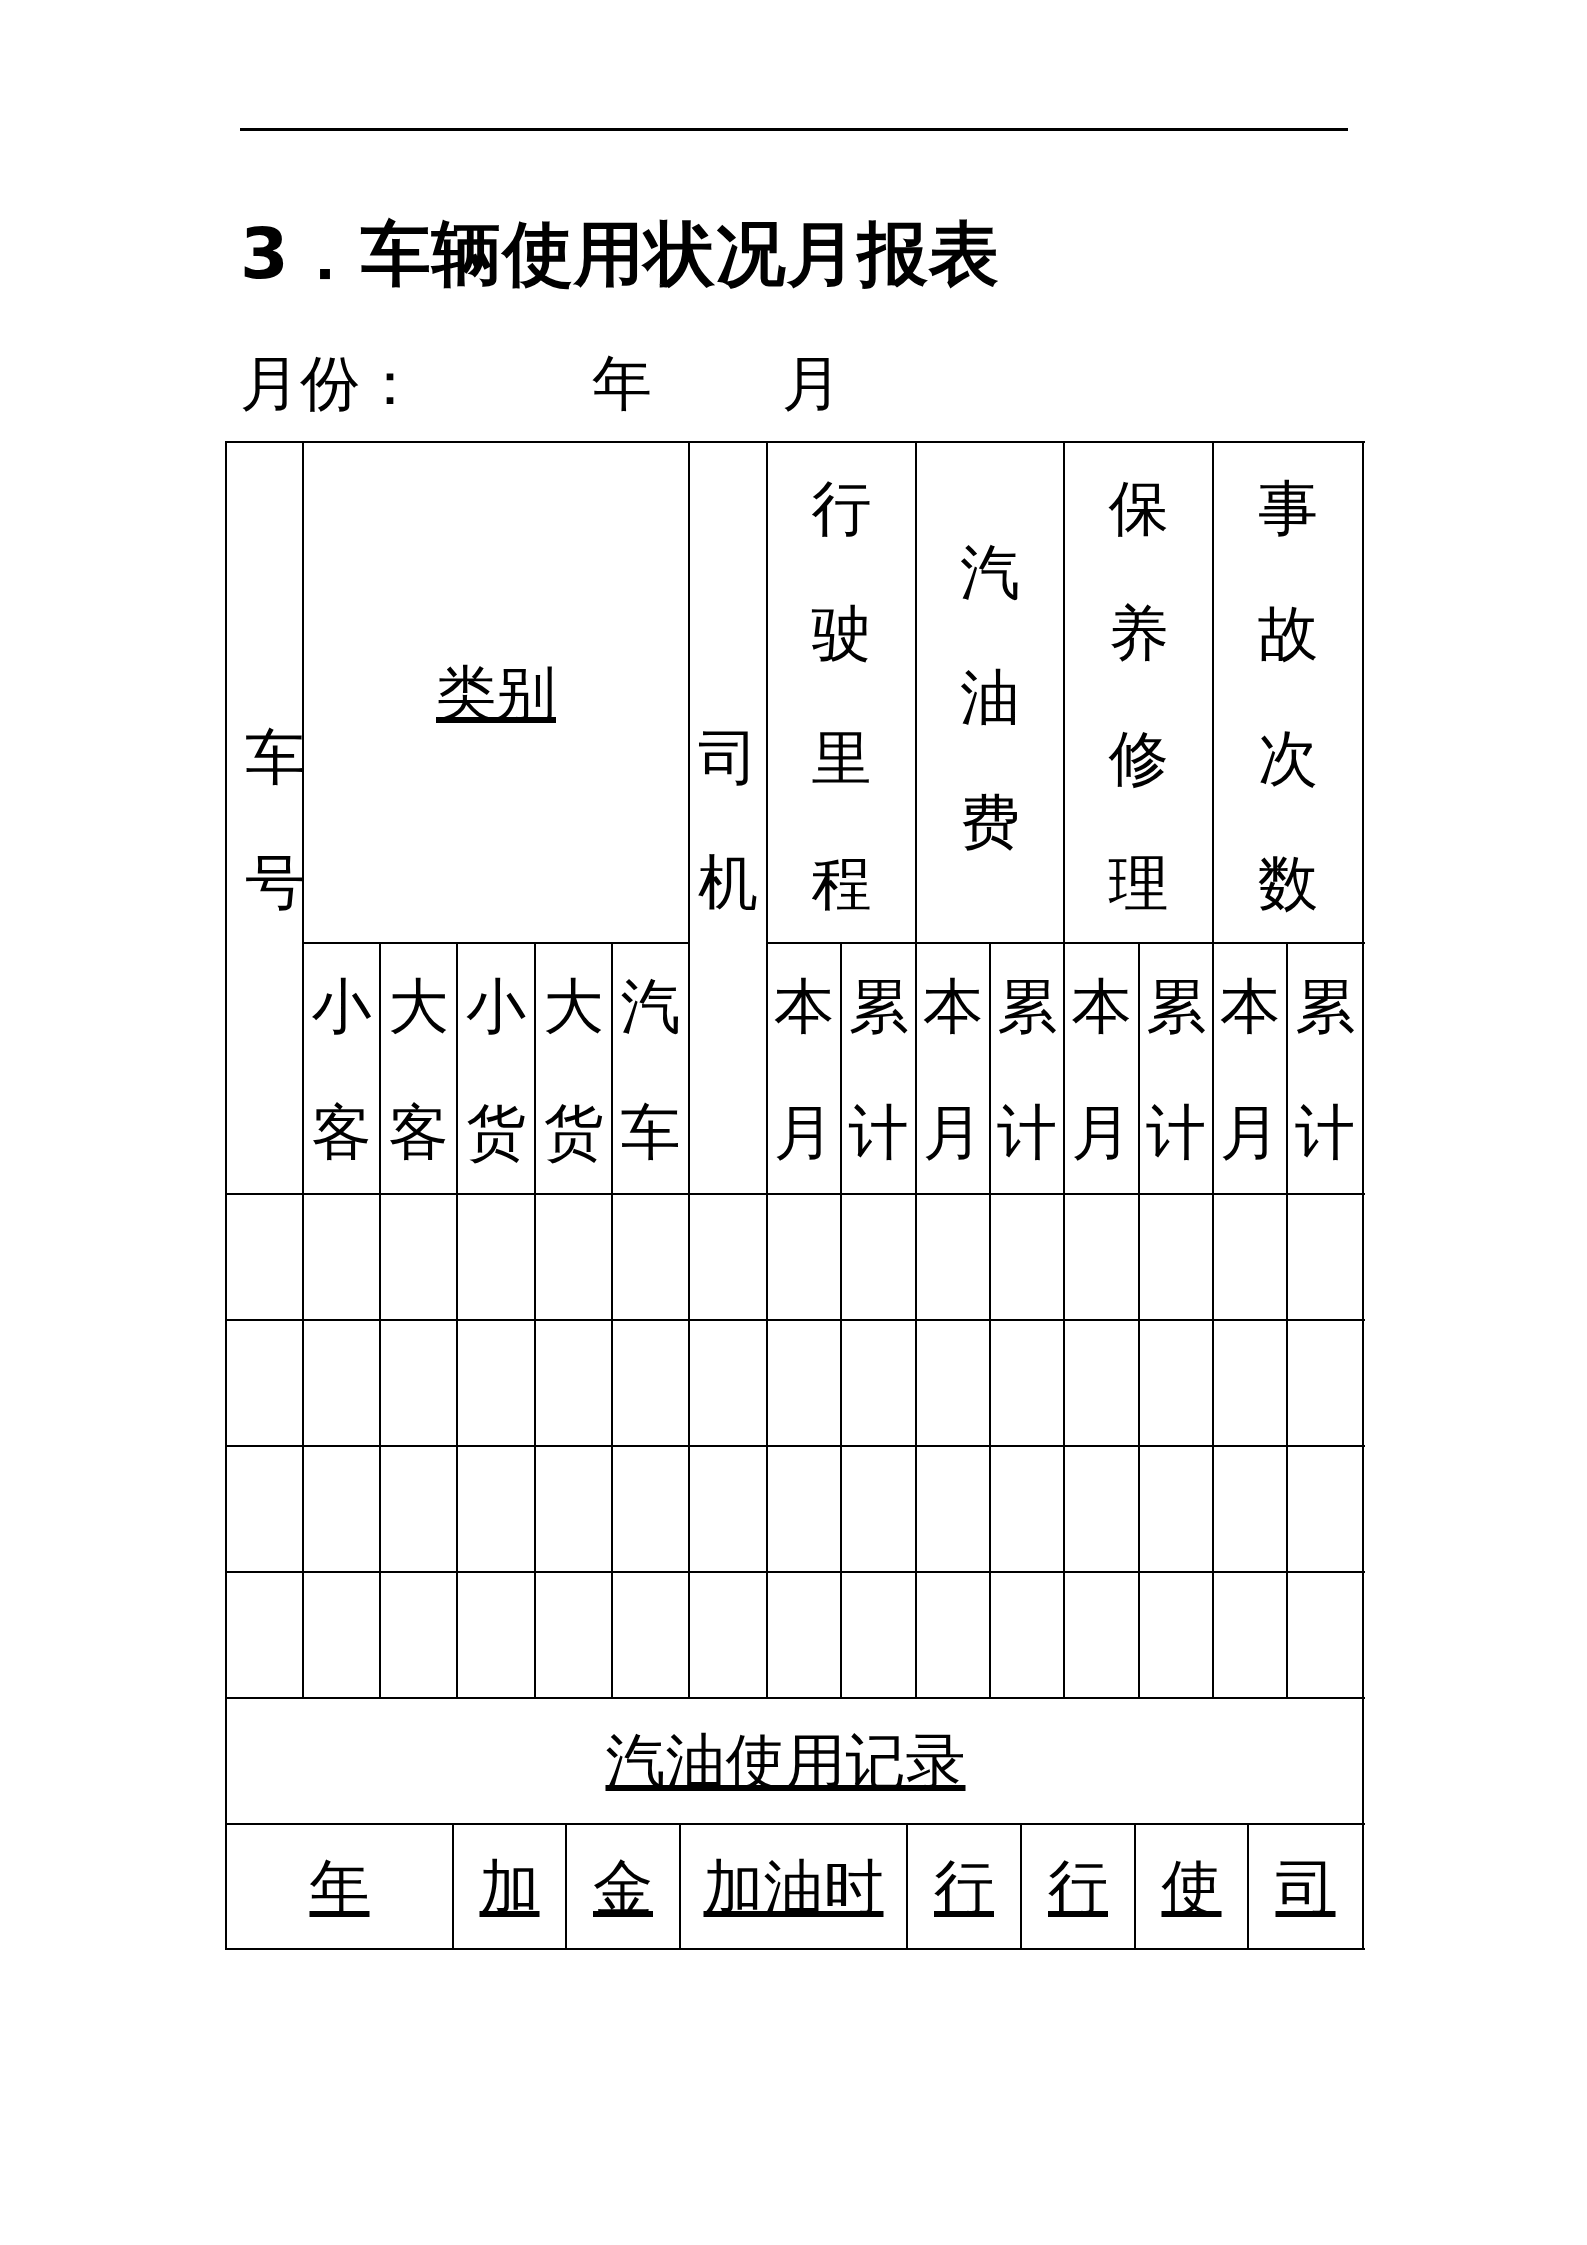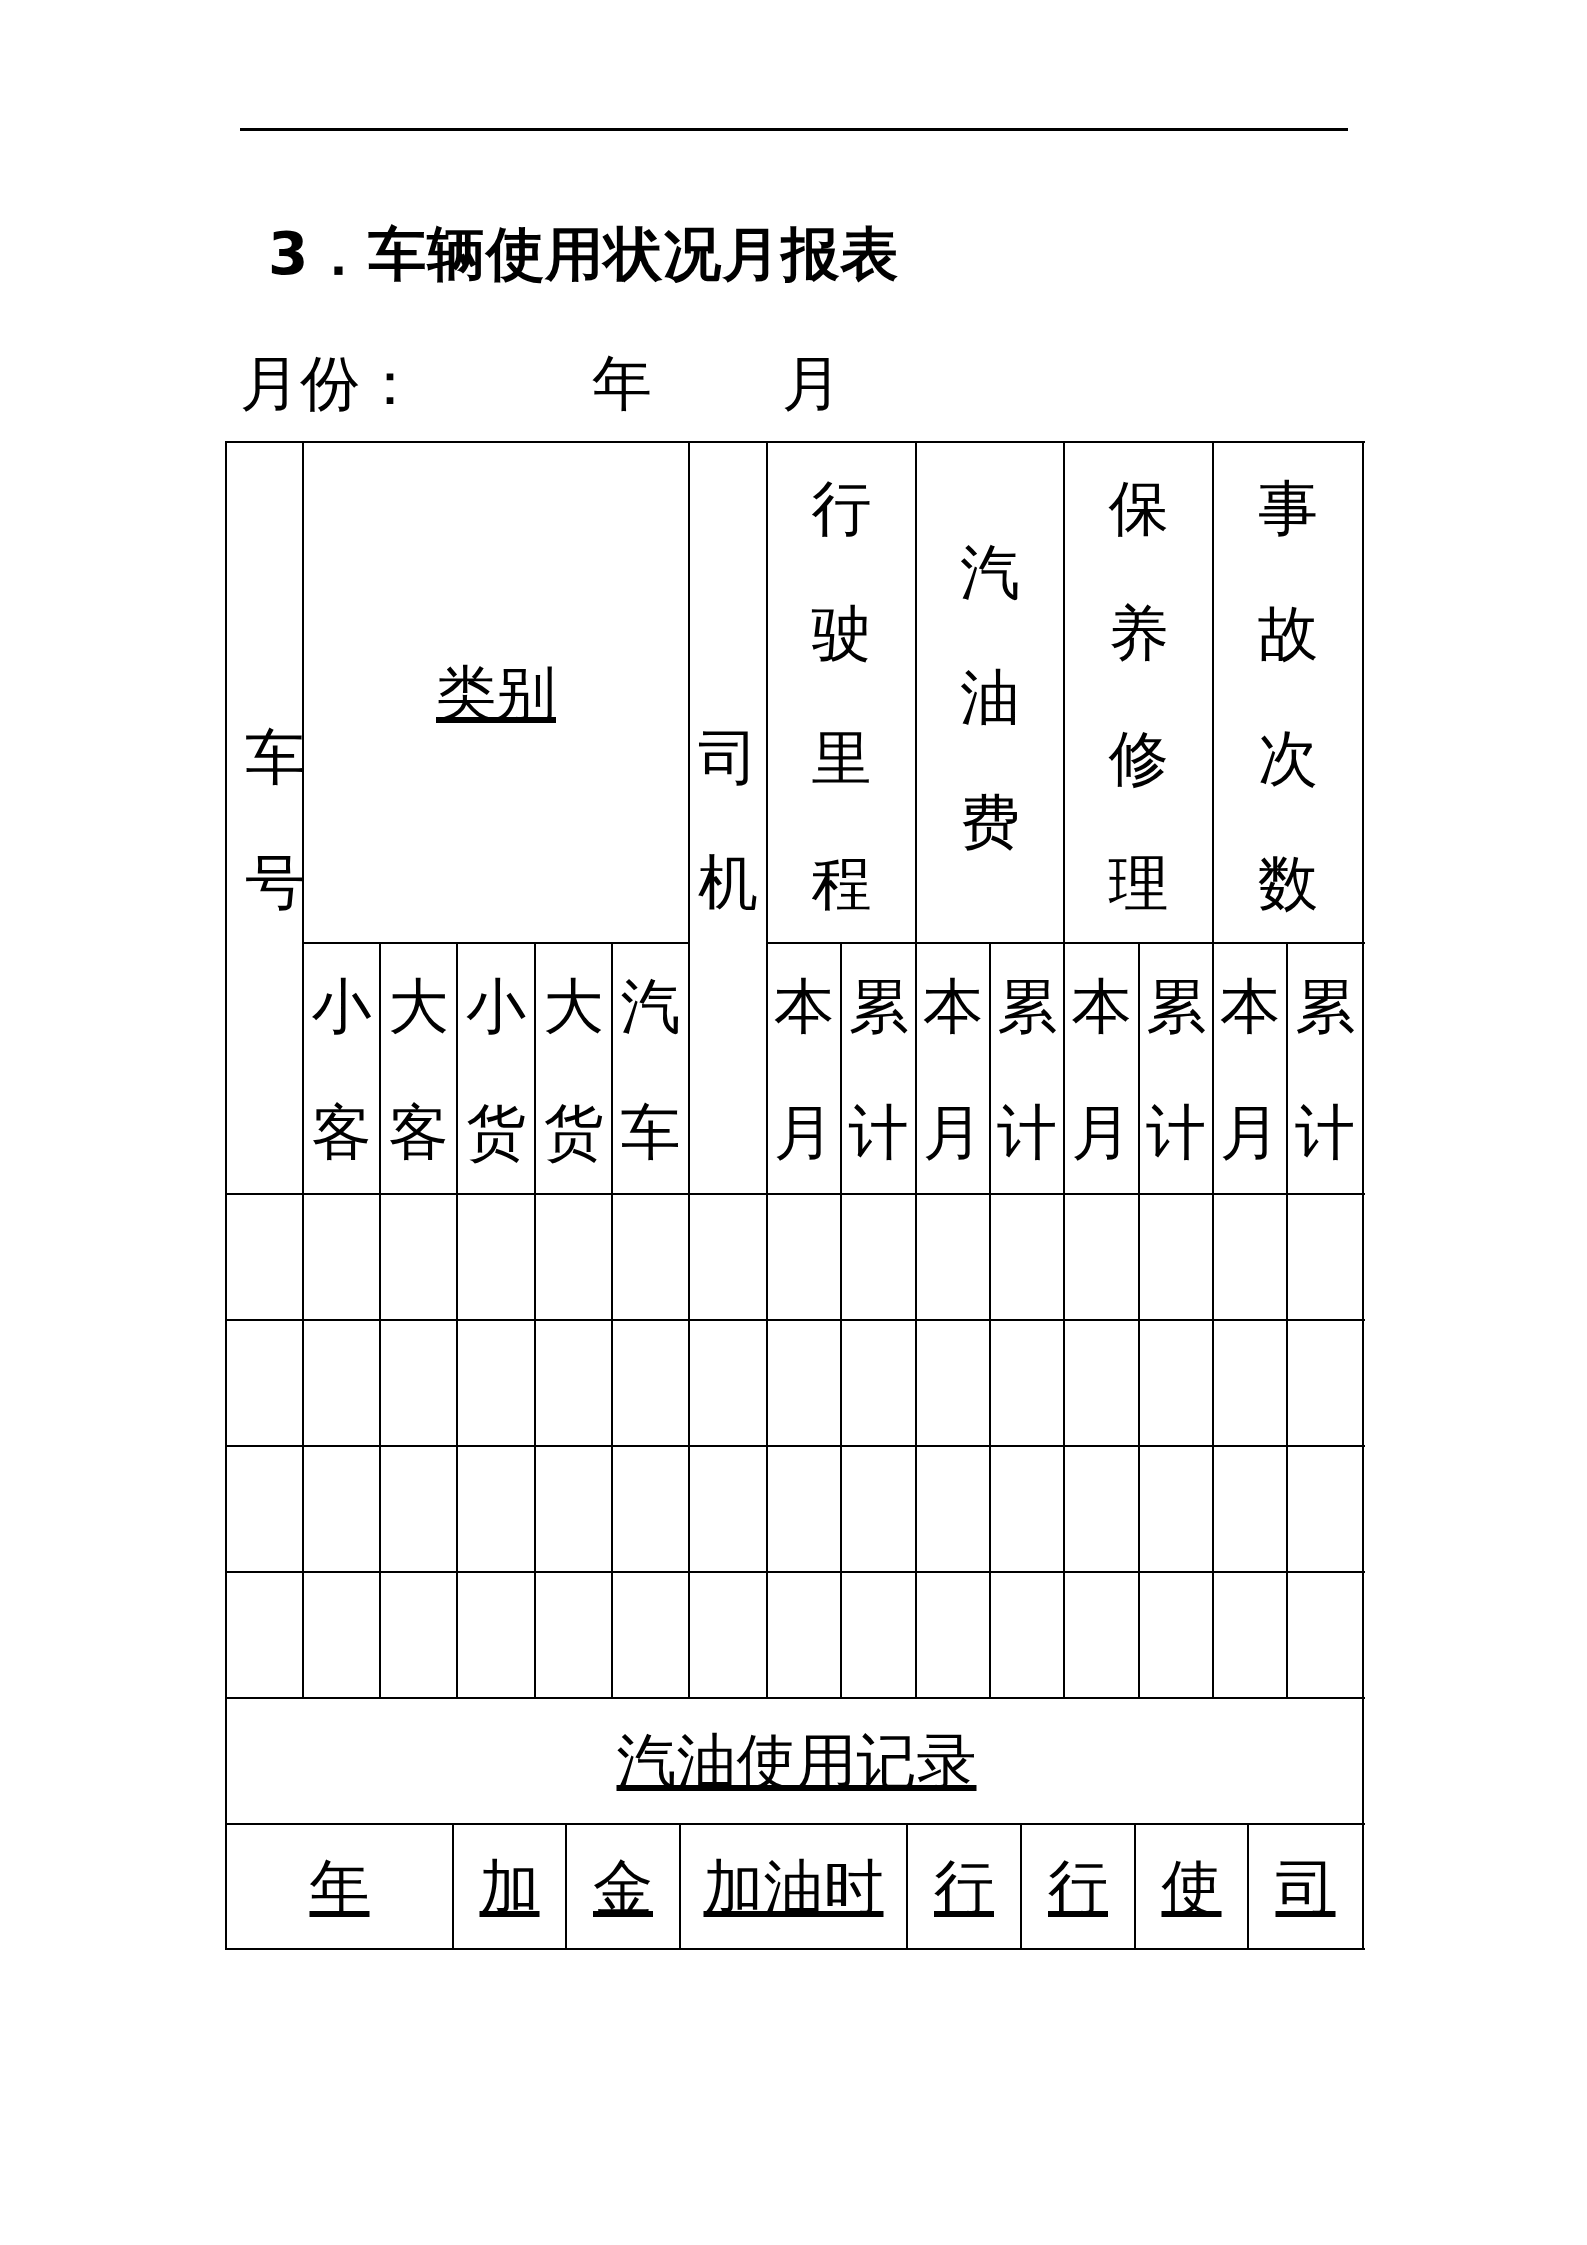--- a/index.html
+++ b/index.html
@@ -1,19 +1,19 @@
 <!DOCTYPE html>
 <html><head>
 <meta charset="utf-8">
 <style>
   html, body { margin: 0; padding: 0; background: #ffffff; }
   body { width: 1587px; height: 2245px; position: relative; overflow: hidden;
          font-family: "DejaVu Sans", "Liberation Sans", sans-serif; color: #000; }
   .rule { position: absolute; left: 240px; top: 128px; width: 1108px; height: 3px; background: #000; }
-  .title { position: absolute; left: 240px; top: 214px; font-size: 58px; font-weight: bold; line-height: 80px; white-space: nowrap; letter-spacing: 1px; margin-left: 28px; }
+  .title { position: absolute; left: 240px; top: 214px; font-size: 70px; font-weight: bold; line-height: 80px; white-space: nowrap; letter-spacing: 1px; }
   .month-line { position: absolute; top: 343px; height: 80px; font-size: 60px; line-height: 80px; white-space: nowrap; }
   .grid-line-h { position: absolute; height: 2px; background: #000; }
   .grid-line-v { position: absolute; width: 2px; background: #000; }
   .cell { position: absolute; display: flex; align-items: center; justify-content: center; box-sizing: border-box; }
   .vtext { display: flex; flex-direction: column; align-items: center; font-size: 60px; line-height: 125px; }
   .vtext span { display: block; height: 125px; }
   .htext { font-size: 60px; line-height: 80px; white-space: nowrap; text-decoration: underline; }
   .sub2 { display: flex; flex-direction: column; align-items: center; font-size: 60px; line-height: 126px; }
   .sub2 span { display: block; height: 126px; }
 </style>
@@ -263,21 +263,21 @@
     <div class="cell" style="left:767px; top:1572px; width:74px; height:126px;"></div>
     <div class="cell" style="left:841px; top:1572px; width:75px; height:126px;"></div>
     <div class="cell" style="left:916px; top:1572px; width:74px; height:126px;"></div>
     <div class="cell" style="left:990px; top:1572px; width:74px; height:126px;"></div>
     <div class="cell" style="left:1064px; top:1572px; width:75px; height:126px;"></div>
     <div class="cell" style="left:1139px; top:1572px; width:74px; height:126px;"></div>
     <div class="cell" style="left:1213px; top:1572px; width:74px; height:126px;"></div>
     <div class="cell" style="left:1287px; top:1572px; width:76px; height:126px;"></div>
   </div>
 
-  <div class="cell" style="left:226px; top:1698px; width:1141px; height:126px;">
+  <div class="cell" style="left:215px; top:1698px; width:1141px; height:126px;">
     <span class="htext">汽油使用记录</span>
   </div>
 
   <div class="cell" style="left:226px; top:1824px; width:227px; height:125px;">
     <span class="htext">年</span>
   </div>
   <div class="cell" style="left:453px; top:1824px; width:113px; height:125px;">
     <span class="htext">加</span>
   </div>
   <div class="cell" style="left:566px; top:1824px; width:114px; height:125px;">

